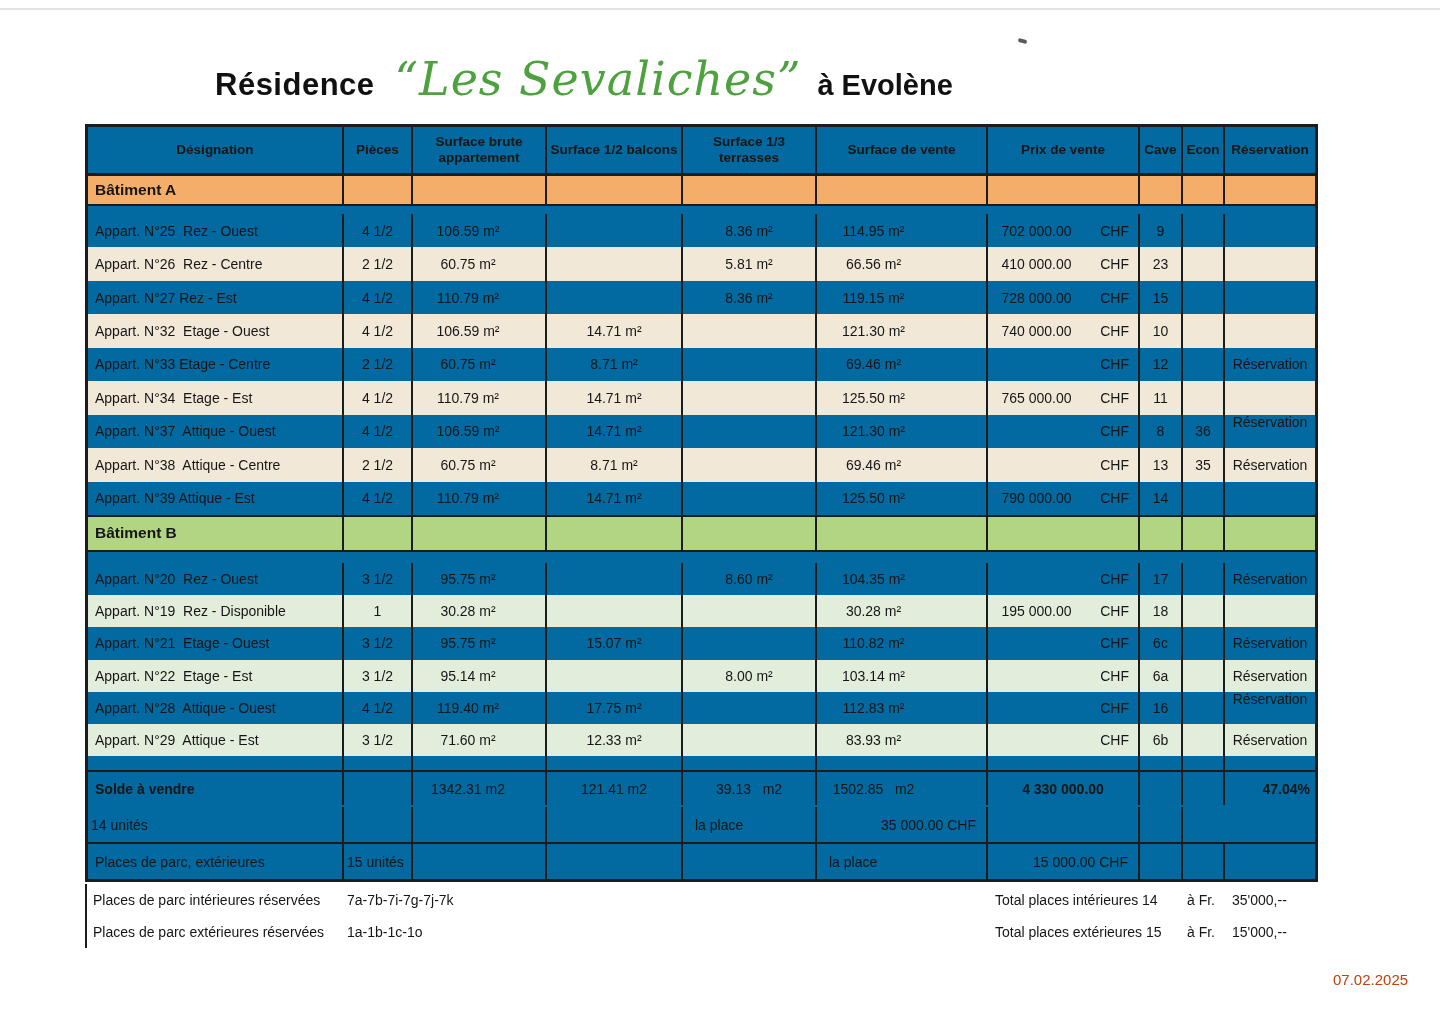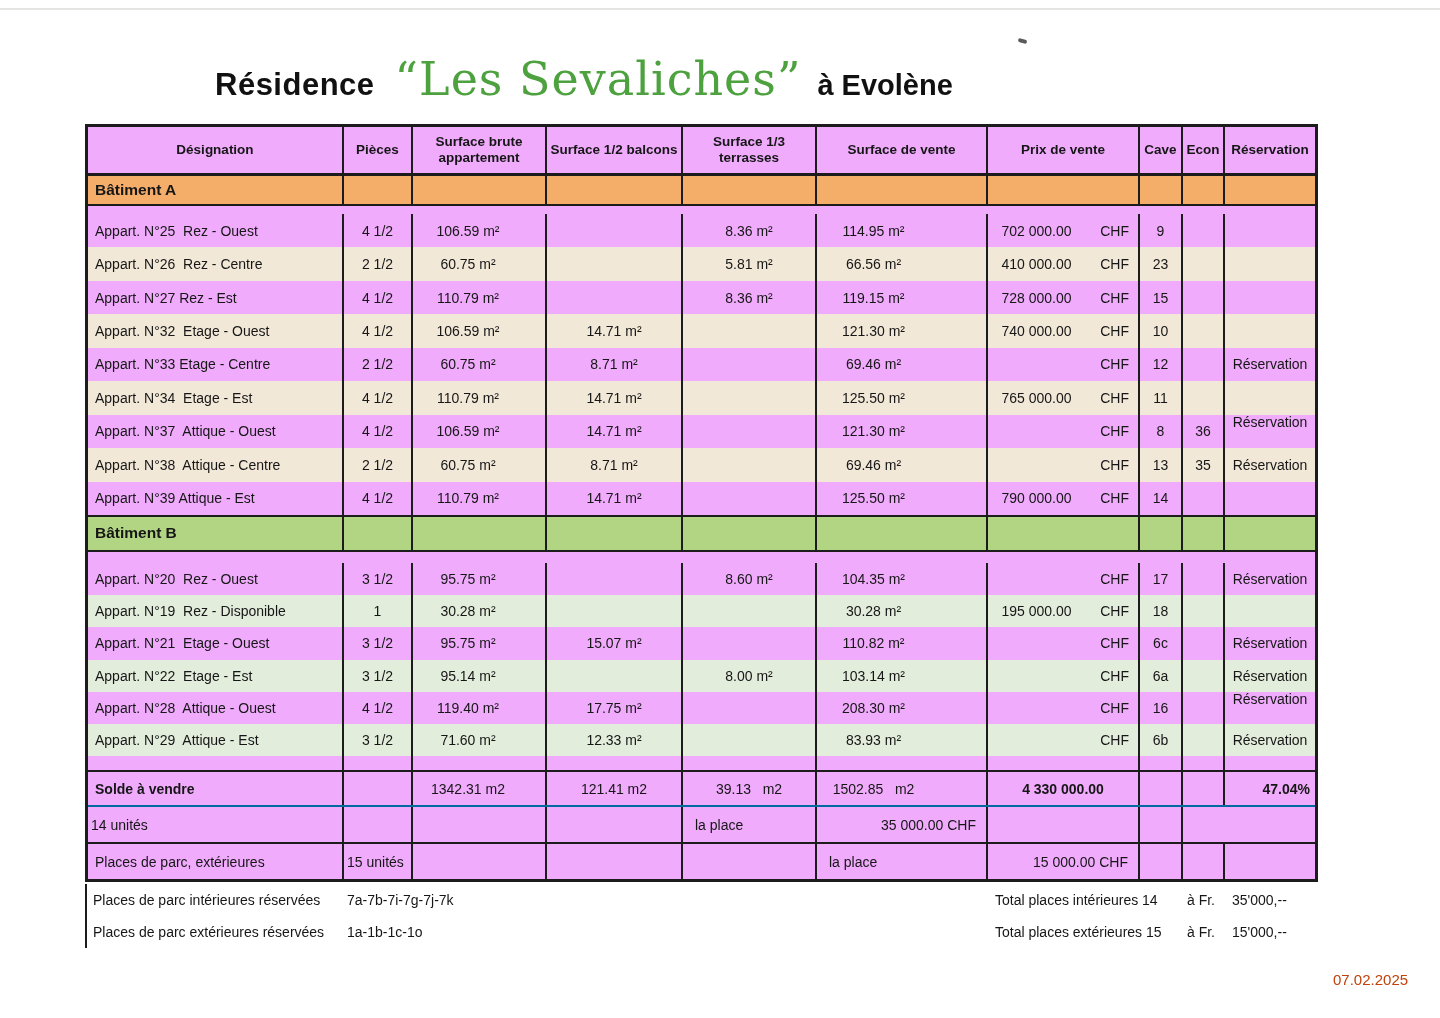--- a/index.html
+++ b/index.html
@@ -5,25 +5,25 @@
   html,body{margin:0;padding:0;background:#ffffff;}
   body{font-family:"Liberation Sans", sans-serif;color:#161616;}
   .page{position:relative;width:1440px;height:1018px;background:#ffffff;overflow:hidden;}
 
   .scan-line{position:absolute;left:0;top:8px;width:1440px;height:2px;background:#e4e4e2;}
   .speck{position:absolute;left:1018px;top:39px;width:9px;height:4px;background:#5a5a58;border-radius:2px;transform:rotate(15deg);}
 
   
   .title{position:absolute;left:215px;top:52px;display:flex;align-items:baseline;white-space:pre;}
   .t-pre{font-weight:bold;font-size:31px;letter-spacing:0.5px;color:#111;}
-  .t-name{font-family:"DejaVu Serif", serif;font-size:46px;color:#4DA13E;margin:0 16px 0 20px;letter-spacing:1px;}
+  .t-name{font-family:"DejaVu Serif", serif;font-style:italic;font-size:46px;color:#4DA13E;margin:0 16px 0 20px;letter-spacing:1px;}
   .t-suf{font-weight:bold;font-size:29px;color:#111;}
 
   
-  .table{position:absolute;left:85px;top:124px;width:1233px;border:3px solid #1c1c1c;box-sizing:border-box;background:#f0abfc;}
+  .table{position:absolute;left:85px;top:124px;width:1233px;border:3px solid #1c1c1c;box-sizing:border-box;background:#0369a1;}
   .grid{display:grid;grid-template-columns:256px 69px 134px 136px 134px 171px 152px 43px 42px 90px;}
   .cell{border-right:2px solid #1c1c1c;box-sizing:border-box;display:flex;align-items:center;justify-content:center;
         font-size:14px;white-space:pre;overflow:hidden;}
   .grid .cell:last-child{border-right:none;}
 
   .thead{height:46px;border-bottom:3px solid #1c1c1c;}
   .thead .cell{font-weight:bold;font-size:13.5px;white-space:pre-line;text-align:center;line-height:1.2;}
 
   .band{height:28px;border-bottom:2px solid #1c1c1c;}
   .band-a{background:#F5AD6A;}
@@ -282,21 +282,21 @@
           <div class="cell c-mid">6a</div>
           <div class="cell c-mid"></div>
           <div class="cell c-mid"><span class="resv-text">Réservation</span></div>
         </div>
         <div class="grid row">
           <div class="cell c-des">Appart. N°28  Attique - Ouest</div>
           <div class="cell c-mid">4 1/2</div>
           <div class="cell c-mid c-brute">119.40 m²</div>
           <div class="cell c-mid">17.75 m²</div>
           <div class="cell c-mid"></div>
-          <div class="cell c-mid c-vente">208.30 m²</div>
+          <div class="cell c-mid c-vente">112.83 m²</div>
           <div class="cell c-prix"><span class="price"></span><span class="chf">CHF</span></div>
           <div class="cell c-mid">16</div>
           <div class="cell c-mid"></div>
           <div class="cell c-mid"><span class="resv-text up">Réservation</span></div>
         </div>
         <div class="grid row sh-b">
           <div class="cell c-des">Appart. N°29  Attique - Est</div>
           <div class="cell c-mid">3 1/2</div>
           <div class="cell c-mid c-brute">71.60 m²</div>
           <div class="cell c-mid">12.33 m²</div>

